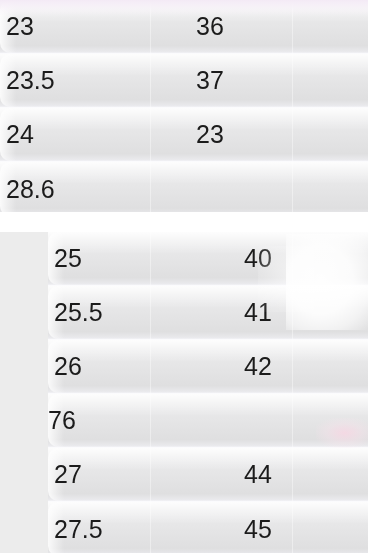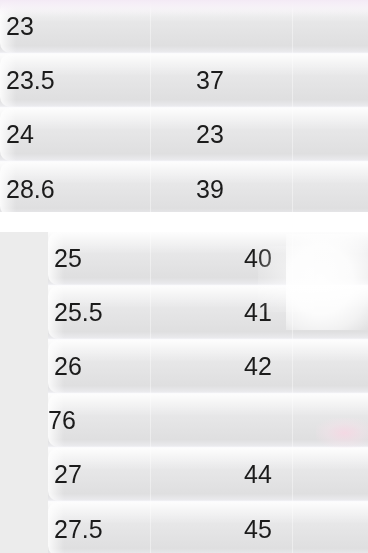--- a/index.html
+++ b/index.html
@@ -177,35 +177,35 @@
 </style>
 </head>
 <body>
 
 <div id="screen">
 
   <div class="table-group" id="group-top">
 
     <div class="row">
       <div class="cell cell-cn">23</div>
+      <div class="cell cell-eu">36</div>
     </div>
 
     <div class="row">
       <div class="cell cell-cn">23.5</div>
       <div class="cell cell-eu">37</div>
     </div>
 
     <div class="row">
       <div class="cell cell-cn">24</div>
       <div class="cell cell-eu">23</div>
     </div>
 
     <div class="row last">
       <div class="cell cell-cn">28.6</div>
-      <div class="cell cell-eu">39</div>
     </div>
 
     <div class="seam" id="seam-a"></div>
     <div class="seam" id="seam-b"></div>
   </div>
 
   <div id="group-gap"></div>
 
   <div class="table-group" id="group-bottom">
 

